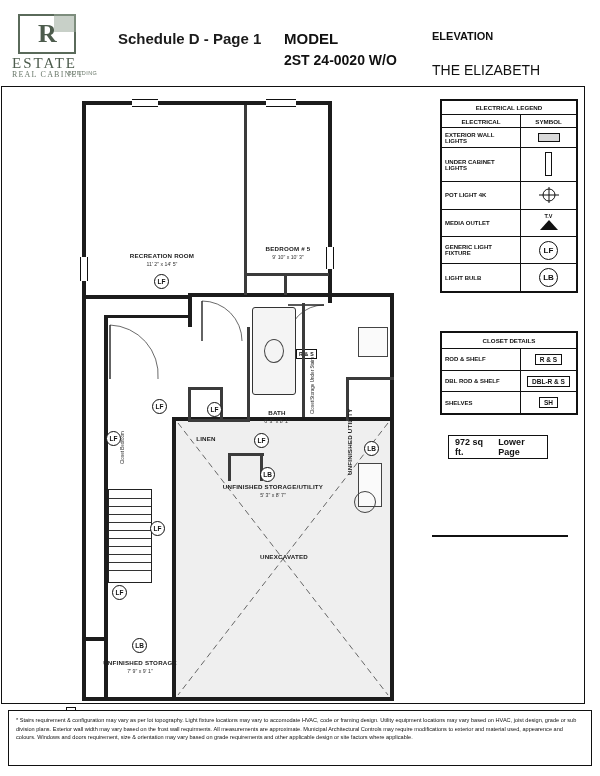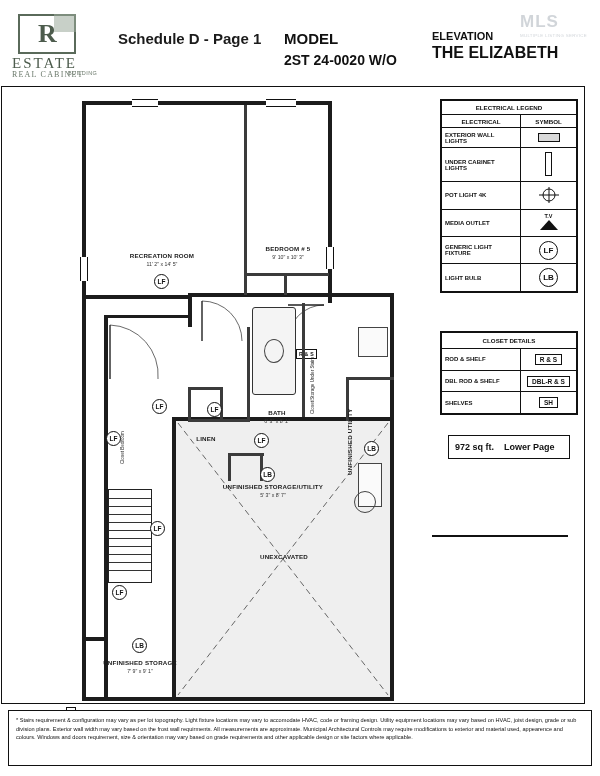--- a/index.html
+++ b/index.html
@@ -42,21 +42,21 @@
   .logo-sub2 {
     position:absolute; left:56px; top:56px;
     font-size:5.5px; letter-spacing:.4px; color:#6c7a6c;
   }
   .h-schedule {
     position:absolute; left:118px; top:30px; font-size:15px; font-weight:bold; color:#1b1b1b;
   }
   .h-model-label { position:absolute; left:284px; top:30px; font-size:15px; font-weight:bold; }
   .h-model-value { position:absolute; left:284px; top:52px; font-size:14px; font-weight:bold; }
   .h-elev-label { position:absolute; left:432px; top:30px; font-size:11px; font-weight:bold; }
-  .h-elev-value { position:absolute; left:432px; top:44px; font-size:16px; font-weight:bold; }
+  .h-elev-value { position:absolute; left:432px; top:62px; font-size:14px; font-weight:normal; }
 
   .mls-logo { position:absolute; right:10px; top:12px; width:70px; height:30px; opacity:.45; }
   .mls-txt { font-family:"Liberation Sans", sans-serif; font-size:17px; font-weight:bold; color:#9aa3ad; letter-spacing:1px;}
   .mls-sub { font-size:4.4px; color:#9aa3ad; letter-spacing:.3px; margin-top:1px; }
 
   
   .frame {
     position:absolute; left:1px; top:86px; width:584px; height:618px;
     border:1.5px solid #111;
   }
@@ -132,24 +132,20 @@
       <div class="logo-sub">REAL CABINET</div>
       <div class="logo-sub2">BUILDING</div>
     </div>
 
     <div class="h-schedule">Schedule D - Page 1</div>
     <div class="h-model-label">MODEL</div>
     <div class="h-model-value">2ST 24-0020 W/O</div>
     <div class="h-elev-label">ELEVATION</div>
     <div class="h-elev-value">THE ELIZABETH</div>
 
-    <div class="mls-logo">
-      <div class="mls-txt">MLS</div>
-      <div class="mls-sub">MULTIPLE LISTING SERVICE</div>
-    </div>
   </div>
 
   <div class="frame">
 
     <div class="plan">
 
       <div class="wall" style="left:80px;  top:14px;  width:250px; height:4px;"></div>
       <div class="wall" style="left:80px;  top:14px;  width:4px;   height:198px;"></div>
       <div class="wall" style="left:326px; top:14px;  width:4px;   height:198px;"></div>
       <div class="wall" style="left:80px;  top:208px; width:110px; height:4px;"></div>
@@ -362,21 +358,21 @@
         <tr>
           <td>SHELVES</td>
           <td class="sym">
             <span style="display:inline-block;border:1px solid #111;padding:1px 4px;font-size:6.5px;font-weight:bold;">SH</span>
           </td>
         </tr>
       </tbody>
         </table>
     </div>
 
-    <div class="sq-box" style="left:446px; top:348px; width:122px; height:24px;">
+    <div class="sq-box" style="left:446px; top:348px; width:100px; height:24px;">
       <span class="v">972 sq ft.</span>
       <span>Lower Page</span>
     </div>
 
     <div class="lower-level-rule" style="left:430px; top:448px; width:136px;"></div>
 
   </div>
 
   <div class="note">* Stairs requirement &amp; configuration may vary as per lot topography. Light fixture locations may vary to accomodate HVAC, code or framing design. Utility equipment locations may vary based on HVAC, joist design, grade or sub division plans. Exterior wall width may vary based on the frost wall requirments. All measurements are approximate. Municipal Architectural Controls may require modifications to exterior and material used, appearence and colours. Windows and doors requirement, size &amp; orientation may vary based on grade requirements and other applicable design or site factors where applicable.</div>
 

